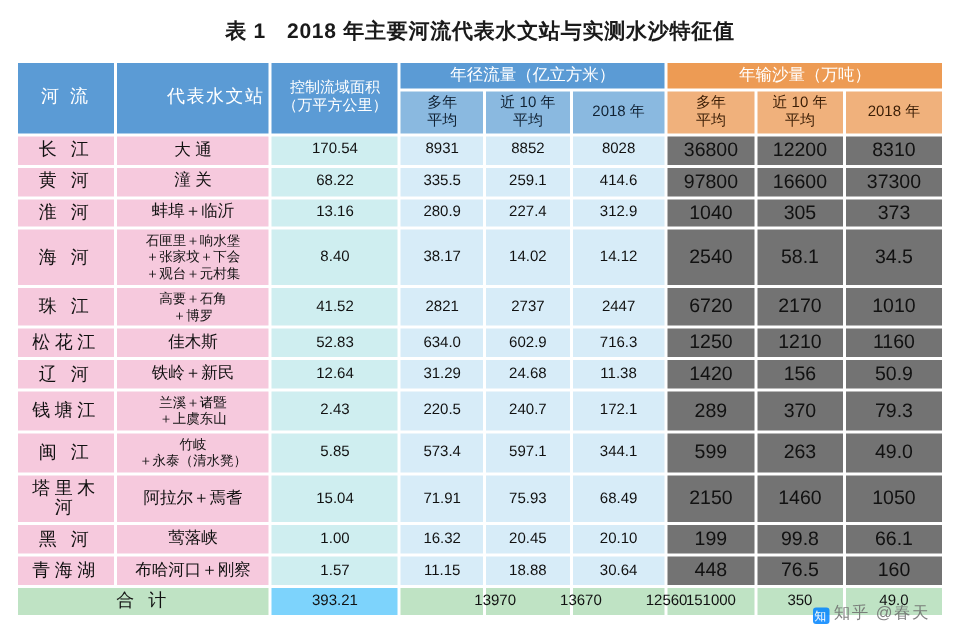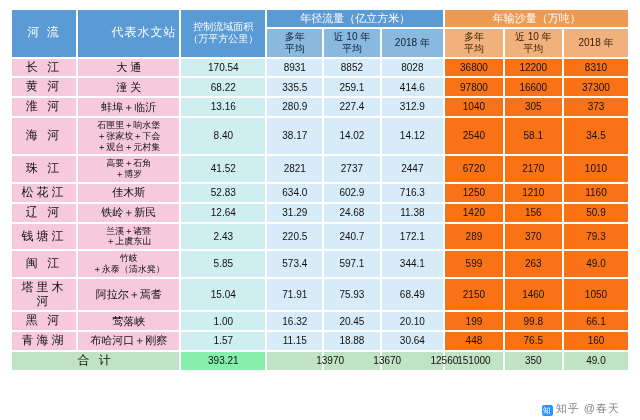--- a/index.html
+++ b/index.html
@@ -49,24 +49,24 @@
   .h-runoff{background:#5b9bd5;color:#fff;font-size:11px;}
   .h-sed{background:#ed9b54;color:#fff;font-size:11px;}
   .h-sub-blue{background:#8ab9e0;color:#123;font-size:10px;line-height:1.2;}
   .h-sub-orange{background:#f0b17c;color:#3a1d05;font-size:10px;line-height:1.2;}
 
   
   .c-river{background:#f6c9dd;font-size:12px;letter-spacing:3px;}
   .c-station{background:#f6c9dd;font-size:11px;line-height:1.2;}
   .c-area{background:#cfeef0;font-size:10px;}
   .c-runoff{background:#d7ecf8;font-size:10px;}
-  .c-sed{background:#f97316;font-size:10px;}
+  .c-sed{background:#737373;font-size:13px;}
 
   .c-total-river{background:#bfe3c4;font-size:12px;letter-spacing:3px;}
-  .c-total-area{background:#86efac;}
+  .c-total-area{background:#7dd3fc;}
   .c-total-runoff{background:#bfe3c4;padding-left:48px;}
   .c-total-sed{background:#bfe3c4;}
 
   .small{font-size:9px;}
   .wm{
     position:absolute;
     right:20px;bottom:4px;
     font-size:11px;
     color:#6d6d6d;
     opacity:.85;
@@ -83,20 +83,23 @@
     text-align:center;
     margin-right:3px;
     vertical-align:-1px;
   }
 </style>
 </head>
 <body>
 
 <div id="page">
 
+  <div class="title">
+    <span class="tnum">表 1</span><span>2018 年主要河流代表水文站与实测水沙特征值</span>
+  </div>
 
   <table>
     <colgroup>
       <col style="width:58px">
       <col style="width:92px">
       <col style="width:76px">
       <col style="width:50px">
       <col style="width:50px">
       <col style="width:56px">
       <col style="width:52px">

